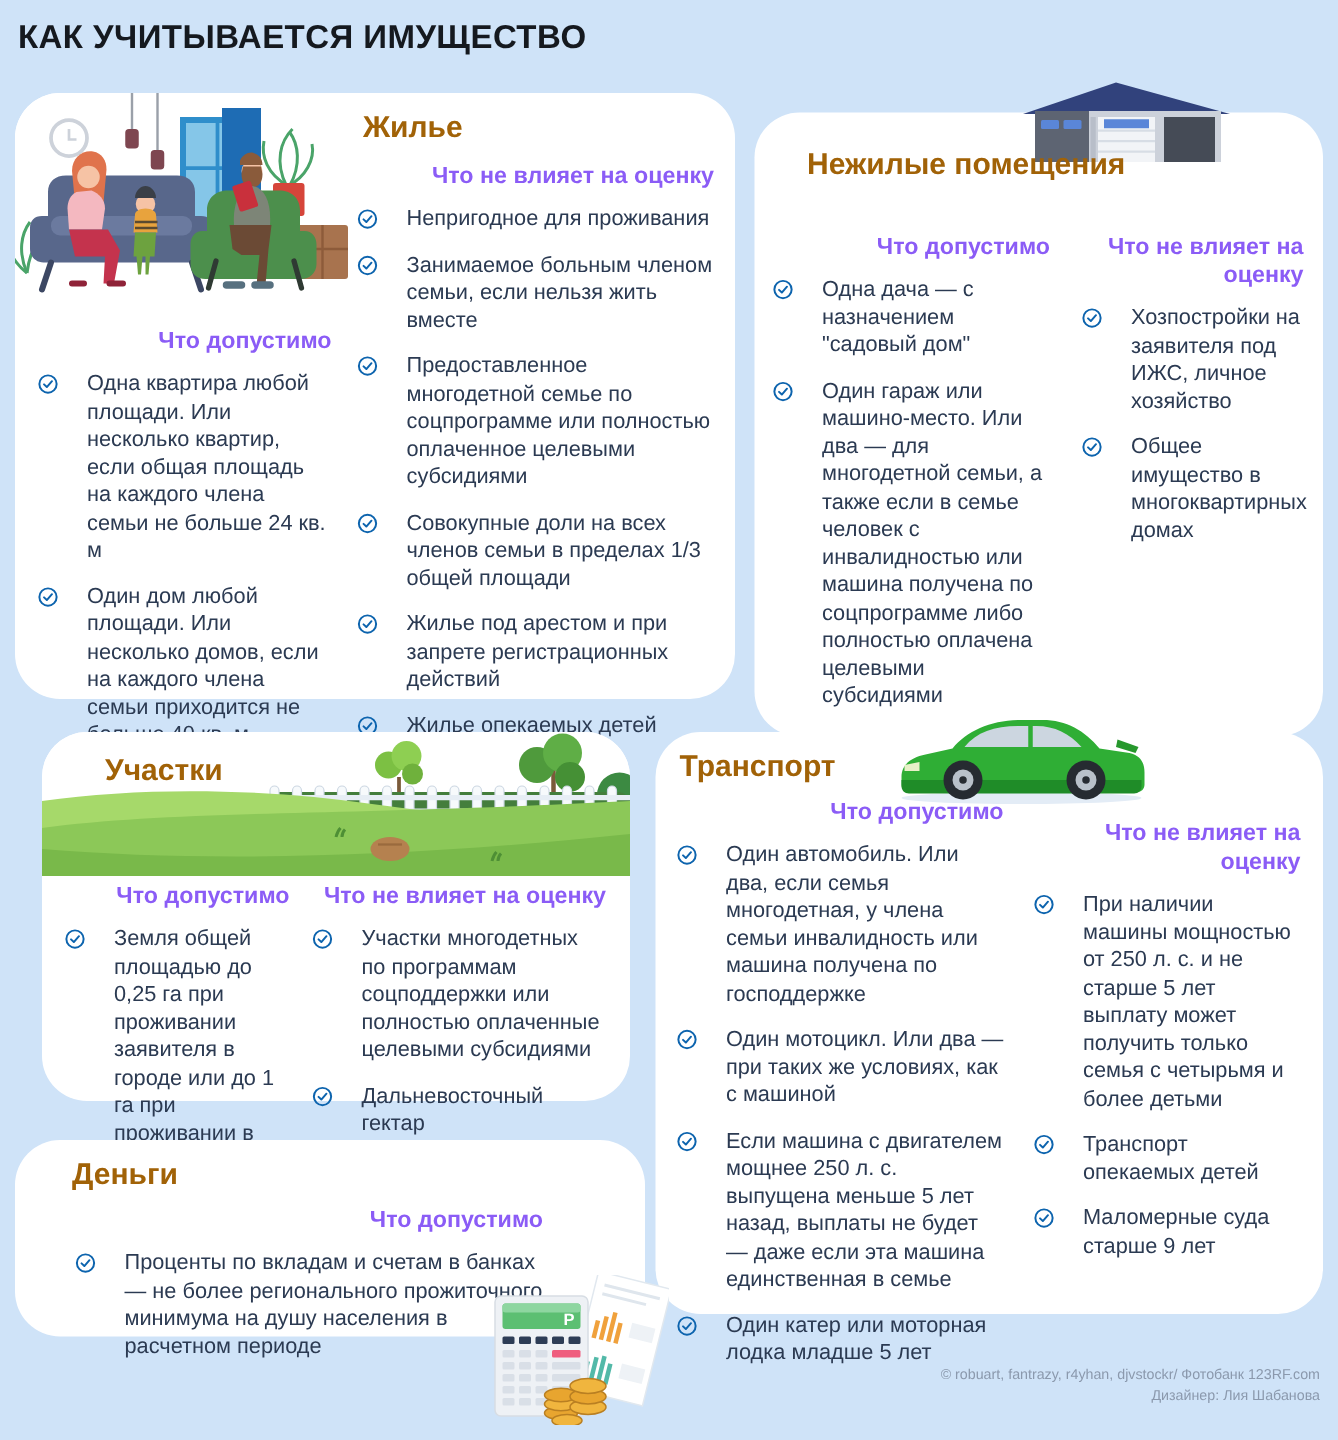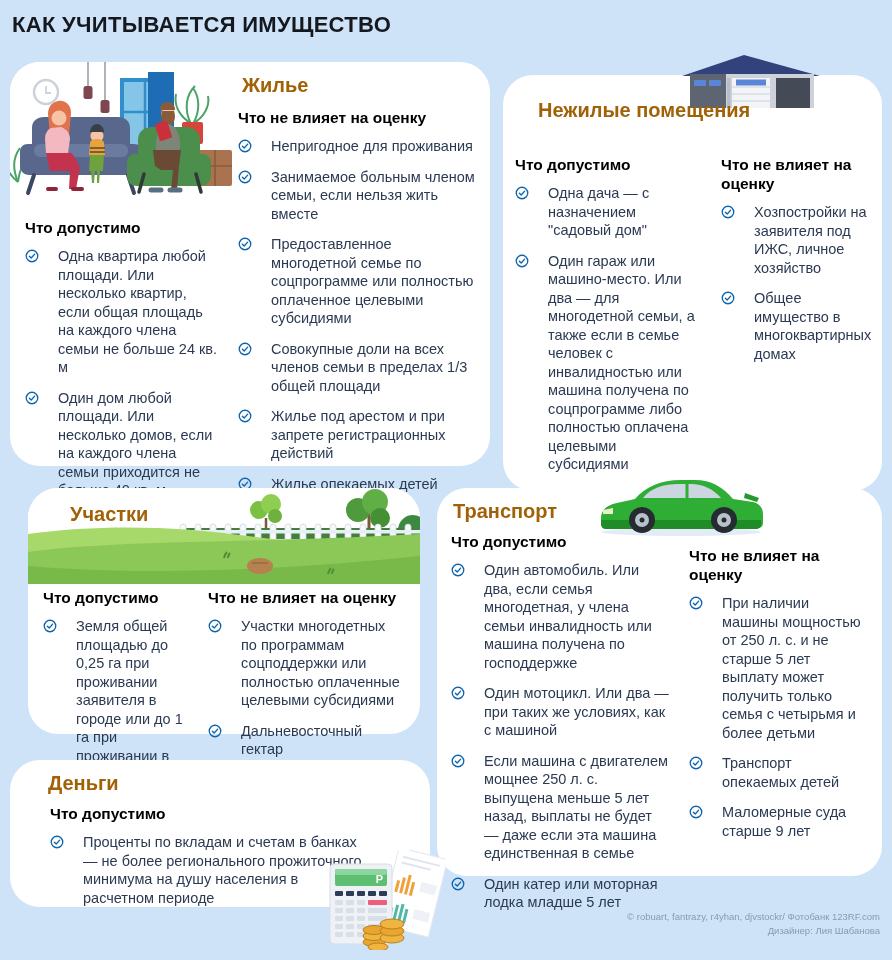--- a/index.html
+++ b/index.html
@@ -12,36 +12,36 @@
     position:absolute; left:12px; top:12px; margin:0;
     font-size:22px; font-weight:700; color:#15191f; letter-spacing:.3px;
   }
   .card { position:absolute; background:#ffffff; border-radius:30px; }
   .card-title {
     position:absolute; margin:0; color:#a16207;
     font-size:20px; font-weight:700; line-height:26px;
   }
   .col { position:absolute; }
   .col-label {
-    color:#000000; font-size:15.5px; font-weight:700;
-    line-height:19px; margin-bottom:10px;
+    color:#8b5cf6; font-size:15.5px; font-weight:700;
+    line-height:19px; margin-bottom:10px;text-align:right;
   }
   .li { display:flex; gap:19px; margin-bottom:12px; align-items:flex-start; }
   .check { flex:0 0 auto; margin-top:2px; line-height:0; }
   .li-text { font-size:14.5px; line-height:18.5px; color:#2b3a52; }
   .illo { position:absolute; line-height:0; }
   .clip-tl { border-radius:30px 0 0 0; overflow:hidden; }
   .clip-top { border-radius:30px 30px 0 0; overflow:hidden; }
 
   
   .card-housing        { left:10px;  top:62px;  width:480px; height:404px; }
   .card-nonresidential { left:503px; top:75px;  width:379px; height:416px; }
   .card-land           { left:28px;  top:488px; width:392px; height:246px; }
   .card-transport      { left:437px; top:488px; width:445px; height:388px; }
-  .card-money          { left:10px;  top:760px; width:420px; height:147px; }
+  .card-money          { left:10px;  top:760px; width:420px; height:131px; }
 
   .footer {
     position:absolute; right:12px; top:910px; text-align:right;
     font-size:9.5px; line-height:14px; color:#8b99ad;
   }
 </style>
 </head>
 <body>
 
 <div>

